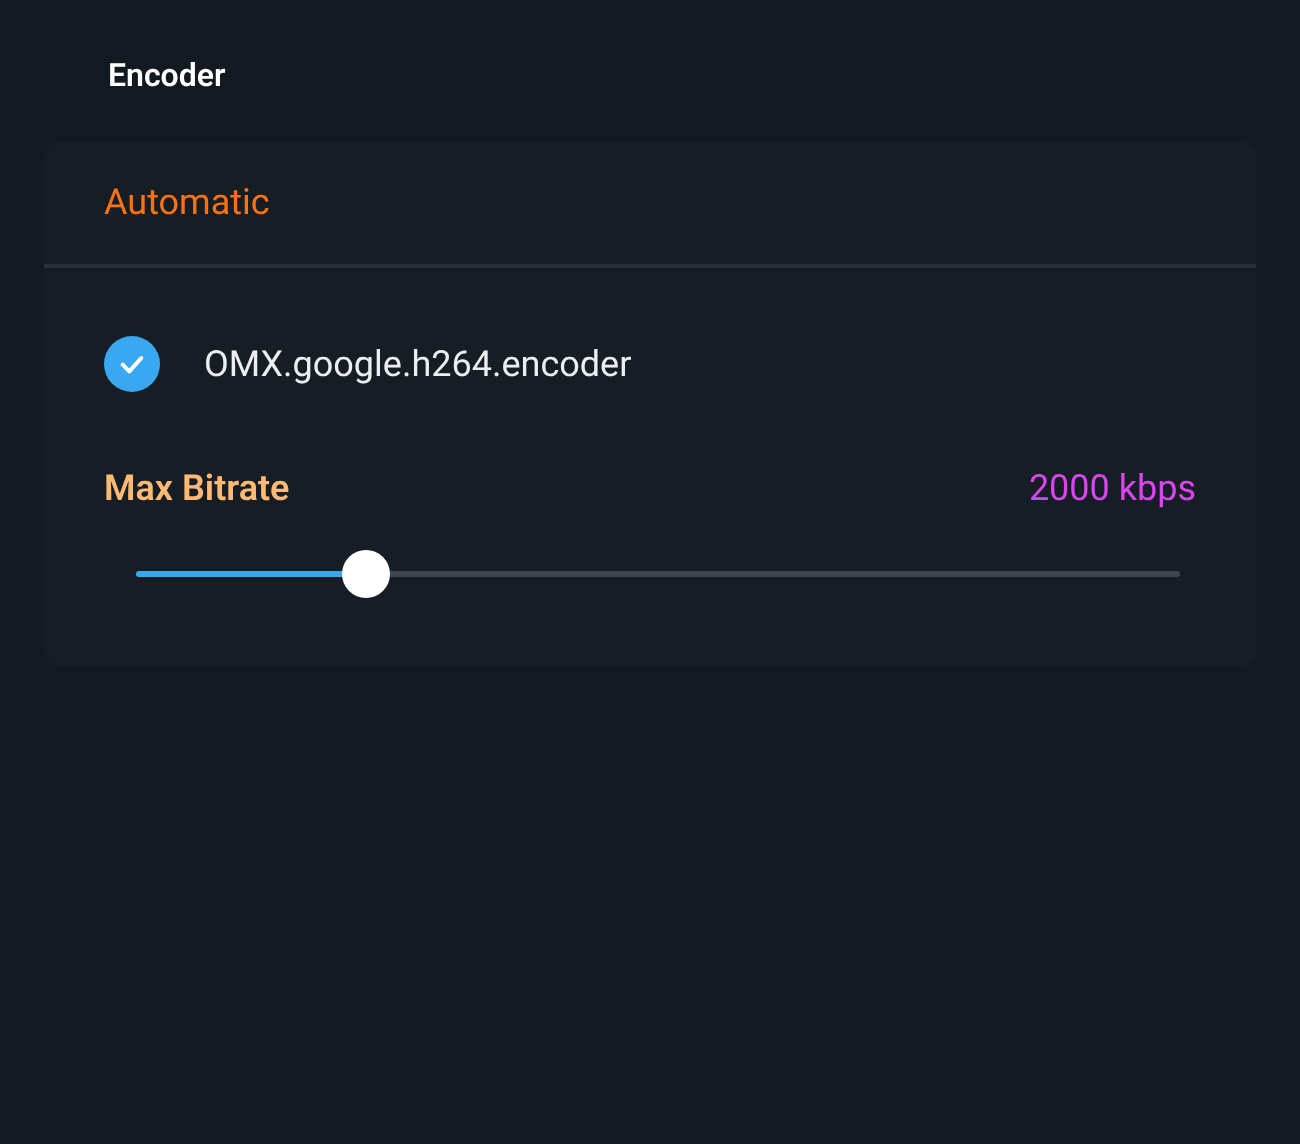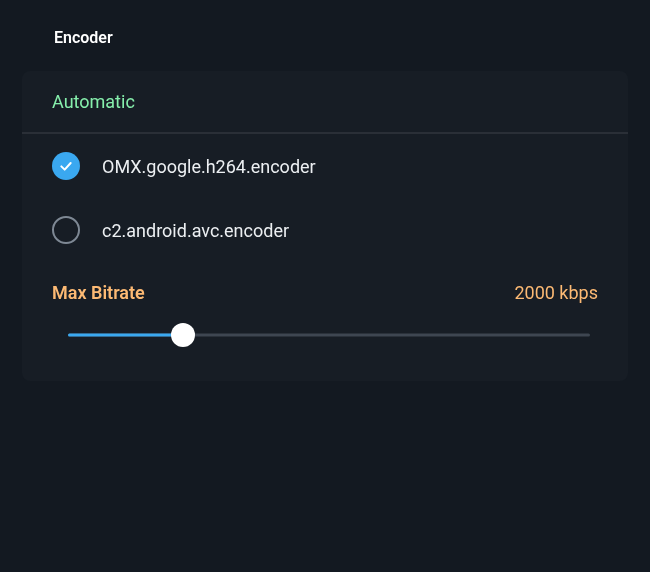--- a/index.html
+++ b/index.html
@@ -23,26 +23,26 @@
     overflow: hidden;
   }
   .option-row {
     display: flex;
     align-items: center;
     justify-content: space-between;
     padding: 20px 26px 20px 30px;
     border-bottom: 1px solid #2a2f37;
     cursor: pointer;
     font-size: 18px;
-    color: #86efac;
+    color: #f97316;
   }
   .option-row:last-of-type { border-bottom: none; }
   .check-icon svg { display: block; }
   .encoder-list {
-    padding: 0 30px 0 30px;
+    padding: 16px 30px 0 30px;
     border-top: 1px solid #2a2f37;
   }
   .radio-row {
     display: flex;
     align-items: center;
     padding: 18px 0;
     cursor: pointer;
     font-size: 18px;
     color: #eceff2;
   }
@@ -72,21 +72,21 @@
     align-items: baseline;
     padding: 8px 0 20px 0;
   }
   .bitrate-label {
     font-size: 18px;
     font-weight: 600;
     color: #fdba74;
   }
   .bitrate-value {
     font-size: 18px;
-    color: #fdba74;
+    color: #d946ef;
   }
   .slider {
     position: relative;
     height: 24px;
     margin: 0 8px 0 16px;
   }
   .slider-track {
     position: absolute;
     top: 50%;
     left: 0;
@@ -132,24 +132,20 @@
 
     <div class="radio-row">
       <span class="radio selected">
         <svg width="16" height="16" viewBox="0 0 24 24" fill="none">
           <path d="M5 12.5 L10 17.5 L19 7.5" stroke="#ffffff" stroke-width="3" stroke-linecap="round" stroke-linejoin="round"></path>
         </svg>
       </span>
       <span>OMX.google.h264.encoder</span>
     </div>
 
-    <div class="radio-row">
-      <span class="radio unselected"></span>
-      <span>c2.android.avc.encoder</span>
-    </div>
 
   </div>
 
   <div class="bitrate-section">
     <div class="bitrate-header">
       <span class="bitrate-label">Max Bitrate</span>
       <span class="bitrate-value">2000 kbps</span>
     </div>
     <div class="slider">
       <div class="slider-track"></div>

